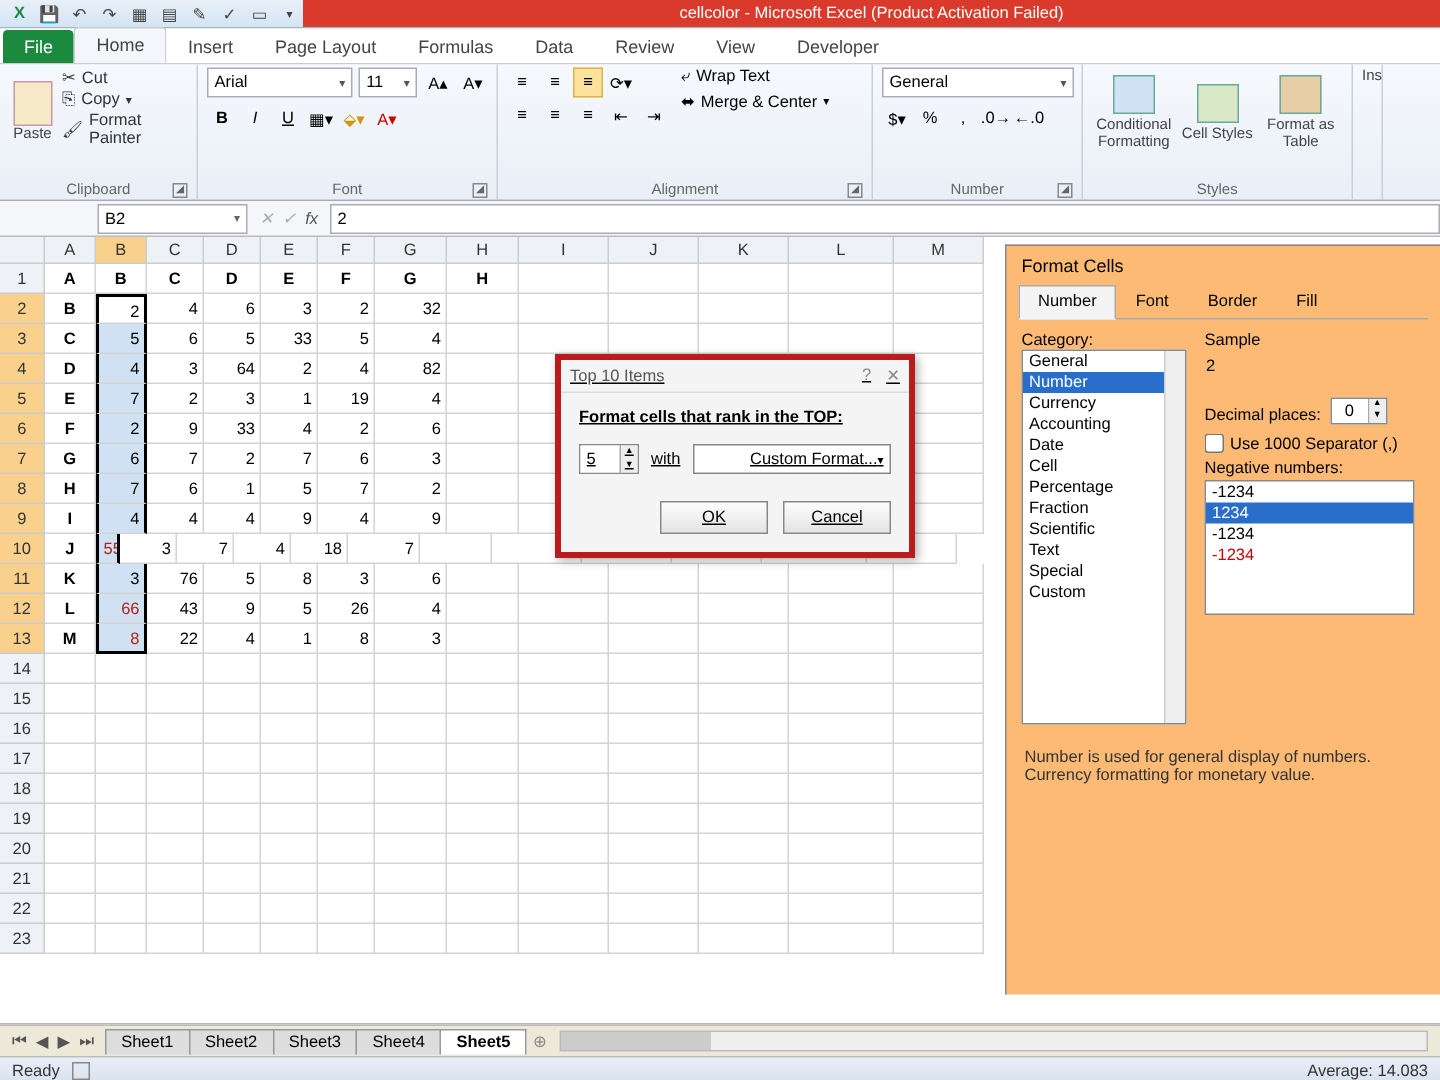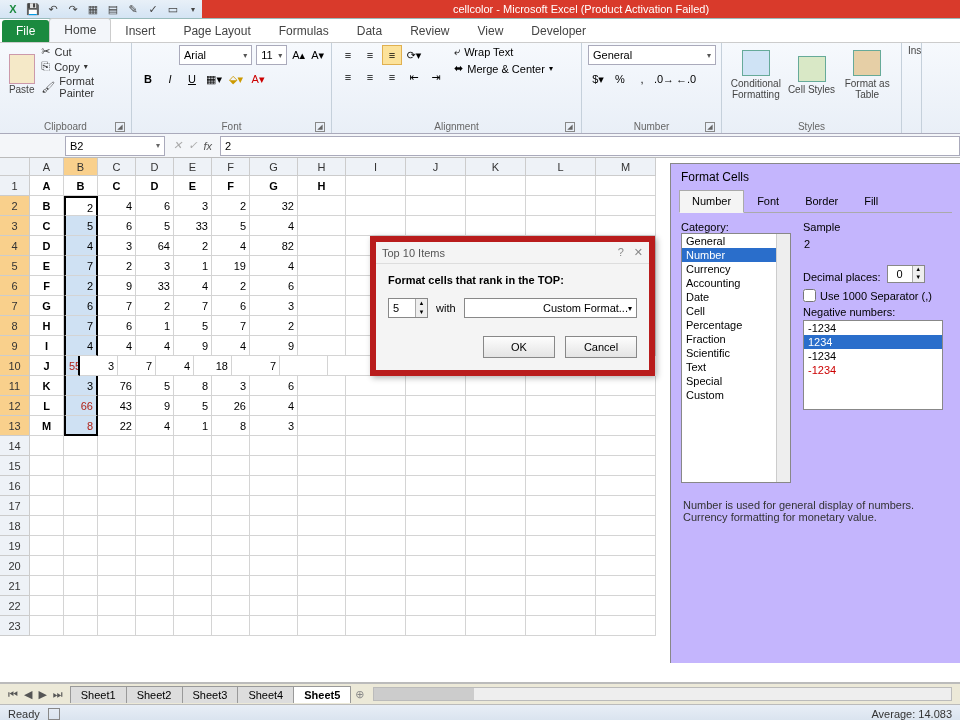--- a/index.html
+++ b/index.html
@@ -19,21 +19,21 @@
 
 
 .ribbon { height: 91px; background: linear-gradient(#f6f9fd,#e9eff7); border-bottom: 1px solid #aab; display: flex; }
 .group { border-right: 1px solid #c5d0db; padding: 2px 6px 0 6px; display: flex; flex-direction: column; justify-content: space-between; height: 90px; }
 .group-label { text-align: center; font-size: 10px; color: #666; padding: 1px 0; position: relative; }
 .group-label .dlg { position: absolute; right: 0; bottom: 1px; width: 10px; height: 10px; border: 1px solid #888; font-size: 7px; line-height: 8px; color: #666; }
 .clip-top { display: flex; gap: 4px; }
 .clipbig { width: 34px; height: 50px; display:flex; flex-direction:column; align-items:center; justify-content:flex-end; font-size:10px; color:#444; }
 .clip-items { display:flex; flex-direction:column; gap:2px; font-size:11px; color:#333; }
 .clip-items div { display:flex; align-items:center; gap:4px; cursor:pointer; }
-.font-top { display:flex; gap:4px; align-items:center;margin-left:41px; }
+.font-top { display:flex; gap:4px; align-items:center; }
 .combo { background:#fff; border:1px solid #aab; height:20px; font-size:11px; padding:1px 4px; display:flex; align-items:center; justify-content:space-between; }
 .combo .dd { font-size:8px; color:#555; margin-left:4px; }
 .font-btns { display:flex; gap:2px; margin-top:4px; }
 .rbtn { width:20px; height:20px; display:flex; align-items:center; justify-content:center; border:1px solid transparent; cursor:pointer; font-size:11px; }
 .align-rows { display:flex; flex-direction:column; gap:2px; }
 .align-row { display:flex; gap:2px; }
 .num-top { display:flex; gap:4px; flex-direction:column; }
 .bigbtn { width:58px; height:60px; display:flex; flex-direction:column; align-items:center; justify-content:center; font-size:10px; color:#444; text-align:center; cursor:pointer; gap:2px; }
 .bigbtn .ic { width:28px; height:26px; background:#cfe3f5; border:1px solid #6a9; }
 
@@ -56,36 +56,36 @@
 .row { display:flex; height:20px; }
 .cell { border-right:1px solid #d4d4d4; border-bottom:1px solid #d4d4d4; font-size:11px; line-height:20px; padding:0 3px; text-align:right; overflow:hidden; white-space:nowrap; }
 .cell.bold { font-weight:bold; text-align:center; }
 .bcol-sel { background:#cfe1f3; border-left:2px solid #000; border-right:2px solid #000 !important; }
 .bcol-sel.first { border-top:2px solid #000; }
 .bcol-sel.last { border-bottom:2px solid #000; }
 .bcol-sel.active { background:#fff; }
 .redtxt { color:#b02318; }
 
 
-.dlgbox { position:absolute; left:370px; top:236px; width:285px; background:#f4f4f4; border:6px solid #b91c1c; box-shadow:2px 2px 6px rgba(0,0,0,.3); }
+.dlgbox { position:absolute; left:370px; top:236px; width:240px; background:#f4f4f4; border:4px solid #b91c1c; box-shadow:2px 2px 6px rgba(0,0,0,.3);text-decoration:underline; }
 .dlg-title { height:22px; display:flex; align-items:center; justify-content:space-between; padding:0 6px; font-size:11px; color:#555; border-bottom:1px solid #ddd; }
 .dlg-title .r { display:flex; gap:10px; color:#888; }
 .dlg-body { padding:10px 12px 12px 12px; font-size:11px; }
 .dlg-body .lbl { font-weight:bold; margin-bottom:12px; display:block; }
 .dlg-row { display:flex; align-items:center; gap:8px; }
 .spin { width:40px; height:20px; border:1px solid #888; background:#fff; display:flex; }
 .spin input { width:26px; border:none; text-align:left; padding-left:4px; font-size:11px; }
 .spin .sp { width:12px; display:flex; flex-direction:column; border-left:1px solid #aaa; }
 .spin .sp div { flex:1; font-size:6px; text-align:center; line-height:8px; background:#eee; cursor:pointer; }
 .selbox { flex:1; height:20px; border:1px solid #888; background:#fff; padding:0 4px; display:flex; align-items:center; justify-content:flex-end; }
 .dlg-btns { display:flex; justify-content:flex-end; gap:10px; margin-top:18px; }
 .btn { width:72px; height:22px; border:1px solid #888; background:linear-gradient(#fdfdfd,#e4e4e4); font-size:11px; cursor:pointer; }
 
 
-.fcpanel { position:absolute; right:0; top:163px; width:290px; height:500px; background:#c4b5fd; border-left:1px solid #888; border-top:1px solid #888; }
+.fcpanel { position:absolute; right:0; top:163px; width:290px; height:500px; background:#fdba74; border-left:1px solid #888; border-top:1px solid #888; }
 .fc-title { padding:6px 10px; font-size:12px; }
 .fc-tabs { display:flex; border-bottom:1px solid #aaa; margin:0 8px; }
 .fc-tab { padding:4px 12px; font-size:11px; border:1px solid transparent; cursor:pointer; }
 .fc-tab.active { background:#f4f4f4; border:1px solid #aaa; border-bottom:1px solid #f4f4f4; margin-bottom:-1px; }
 .fc-body { padding:8px 10px; display:flex; gap:12px; font-size:11px; }
 .catlist { width:110px; height:250px; border:1px solid #888; background:#fff; overflow:hidden; position:relative; }
 .catlist .it { padding:1px 4px; cursor:pointer; }
 .catlist .it.sel { background:#2a6ecb; color:#fff; }
 .catlist .sb { position:absolute; right:0; top:0; width:14px; height:100%; background:#eee; border-left:1px solid #ccc; }
 .fc-right { flex:1; }

